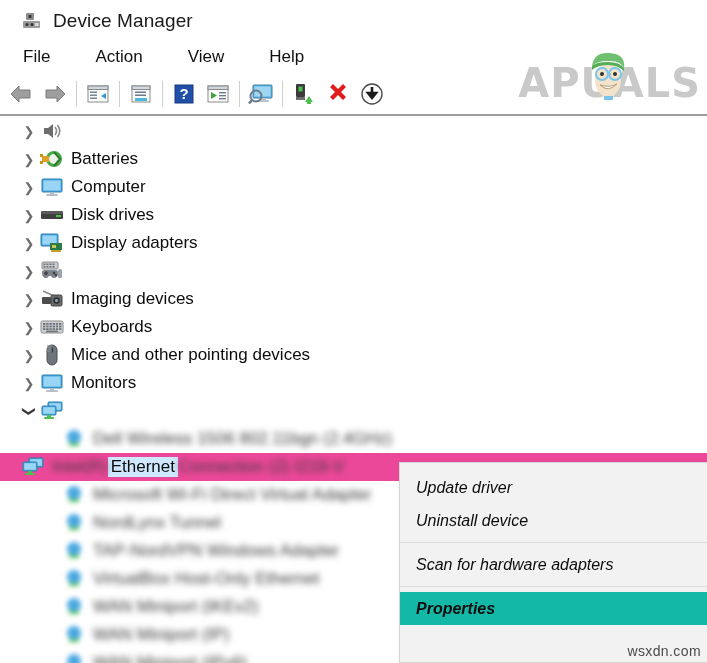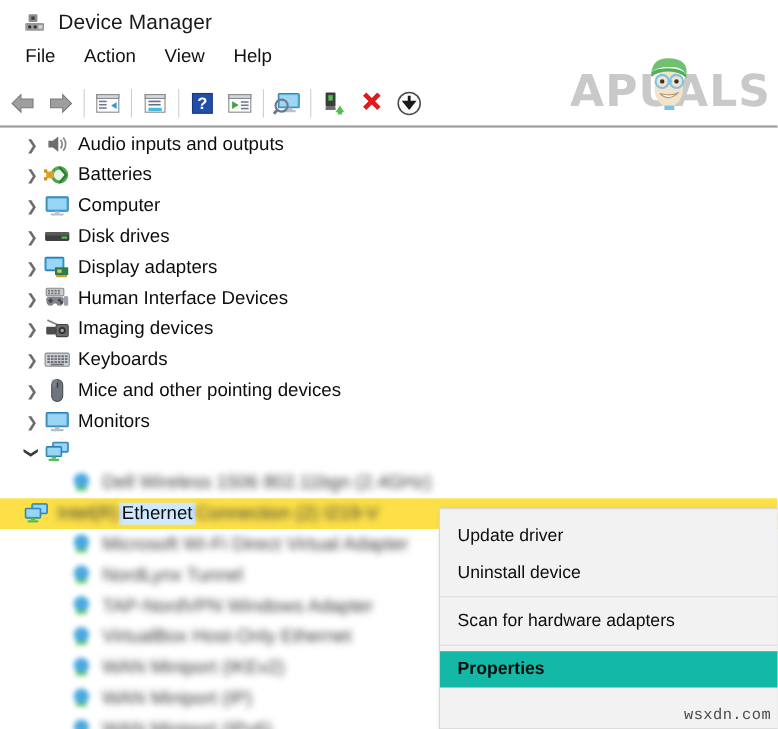--- a/index.html
+++ b/index.html
@@ -33,22 +33,23 @@
     color: #1a1a1a;
     font-family: "Liberation Sans", sans-serif;
     letter-spacing: 0.1px;
   }
 
   
   .menubar {
     position: absolute; left: 0; top: 41px;
     width: 707px; height: 32px;
     background: #ffffff;
-    display: flex; align-items: flex-start;
+    display: flex; align-items: center;
     padding-left: 10px;
+    gap: 19px;
   }
   .menu-item {
     font-size: 17px;
     color: #111111;
     padding: 0 13px;
     cursor: default;
     white-space: nowrap;
   }
 
   
@@ -130,21 +131,21 @@
   .lvl1 { padding-left: 62px; }
 
   
   .blurred .rowlabel {
     filter: blur(3.4px);
     color: #3a3a3a;
   }
   .blurred .rowicon { filter: blur(2.6px); }
 
   .selrow {
-    background: #fde047;
+    background: #ec4899;
     padding-left: 21px;
   }
   .selrow .rowlabel-sharp {
     font-size: 17px; color: #0c0c0c;
     background: #cde8ff;
     padding: 0 3px;
   }
   .selrow .rowicon { filter: none; }
   .sel-pre, .sel-post {
     filter: blur(3.4px);
@@ -155,20 +156,21 @@
 
   
   .ctxmenu {
     position: absolute;
     left: 399px; top: 462px;
     width: 308px; height: 201px;
     background: #f2f2f2;
     border: 1px solid #d6d6d6;
     border-right: none;
     box-shadow: 2px 2px 5px rgba(0,0,0,0.16);
+    font-style: italic;
   }
   .ctx-item {
     height: 33px;
     display: flex; align-items: center;
     padding-left: 16px;
     font-size: 16px;
     color: #0c0c0c;
     cursor: default;
     white-space: nowrap;
   }
@@ -180,21 +182,21 @@
   .ctx-item.highlight {
     background: #14b8a6;
     font-weight: bold;
   }
 
   .wsxdn {
     position: absolute;
     right: 6px; bottom: 4px;
     font-size: 14px;
     color: #4b4b4b;
-    font-family: Liberation Mono, monospace;
+    font-family: Liberation Sans, sans-serif;
     letter-spacing: 0.4px;
     pointer-events: none;
   }
 </style>
 </head>
 <body>
 
 <div id="app">
 
   <div class="titlebar">
@@ -340,21 +342,20 @@
 
     <div class="row lvl0">
       <span class="chev">❯</span>
       <span class="rowicon">
         <svg width="24" height="22" viewBox="0 0 24 22">
           <path d="M4 8 L8 8 L13 4 L13 18 L8 14 L4 14 Z" fill="#6d6d6d"></path>
           <path d="M15 7 Q18 11 15 15" stroke="#8a8a8a" stroke-width="1.6" fill="none"></path>
           <path d="M17.5 5 Q22 11 17.5 17" stroke="#8a8a8a" stroke-width="1.6" fill="none"></path>
         </svg>
       </span>
-      <span class="rowlabel">Audio inputs and outputs</span>
     </div>
 
     <div class="row lvl0">
       <span class="chev">❯</span>
       <span class="rowicon">
         <svg width="24" height="22" viewBox="0 0 24 22">
           <circle cx="14" cy="11" r="8" fill="#4aa84a"></circle>
           <circle cx="14" cy="11" r="5" fill="#e9f5e9"></circle>
           <path d="M2 8 L9 8 L9 14 L2 14 Z" fill="#e0a021"></path>
           <rect x="0" y="6" width="3" height="3" fill="#d08f16"></rect>
@@ -420,21 +421,20 @@
               <rect x="12.5" y="6" width="2" height="1.6"></rect>
           </g>
           <path d="M2 12 Q2 10 5 10 L15 10 Q18 10 18 12 Q18 18 14 18 Q12 18 11 16 L9 16 Q8 18 6 18 Q2 18 2 12 Z" fill="#7d848c"></path>
           <rect x="4" y="12.5" width="4" height="1.6" fill="#3f4349"></rect>
           <rect x="5.2" y="11.3" width="1.6" height="4" fill="#3f4349"></rect>
           <circle cx="14" cy="13" r="1.3" fill="#3f4349"></circle>
           <circle cx="16" cy="15" r="1.3" fill="#3f4349"></circle>
           <rect x="18" y="9" width="4" height="9" rx="1.5" fill="#9aa1a8"></rect>
         </svg>
       </span>
-      <span class="rowlabel">Human Interface Devices</span>
     </div>
 
     <div class="row lvl0">
       <span class="chev">❯</span>
       <span class="rowicon">
         <svg width="24" height="22" viewBox="0 0 24 22">
           <line x1="3" y1="3" x2="14" y2="8" stroke="#8a8a8a" stroke-width="1.6"></line>
           <rect x="2" y="9" width="9" height="7" rx="1" fill="#4d4d4d"></rect>
           <rect x="11" y="7" width="11" height="11" rx="1.5" fill="#6b6b6b" stroke="#444"></rect>
           <circle cx="16.5" cy="12.5" r="3.2" fill="#2f2f2f"></circle>

